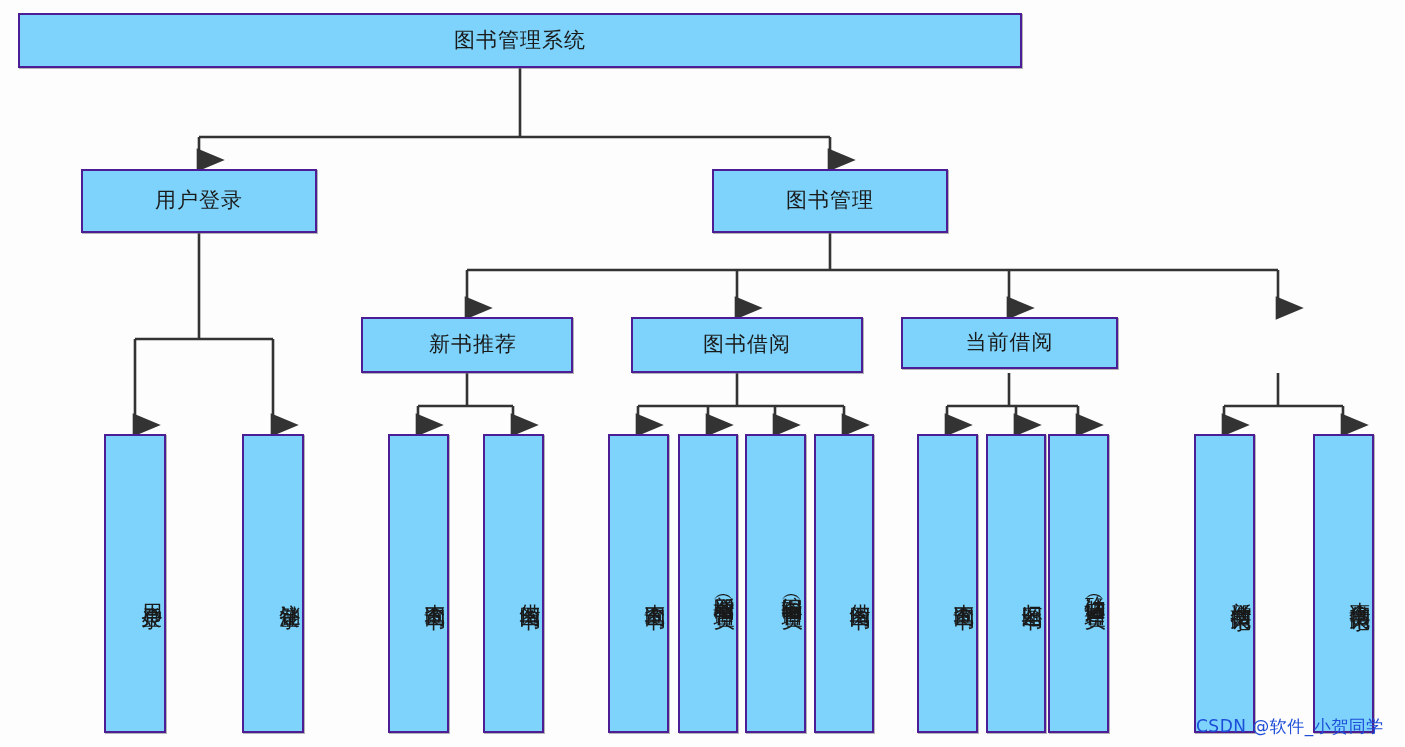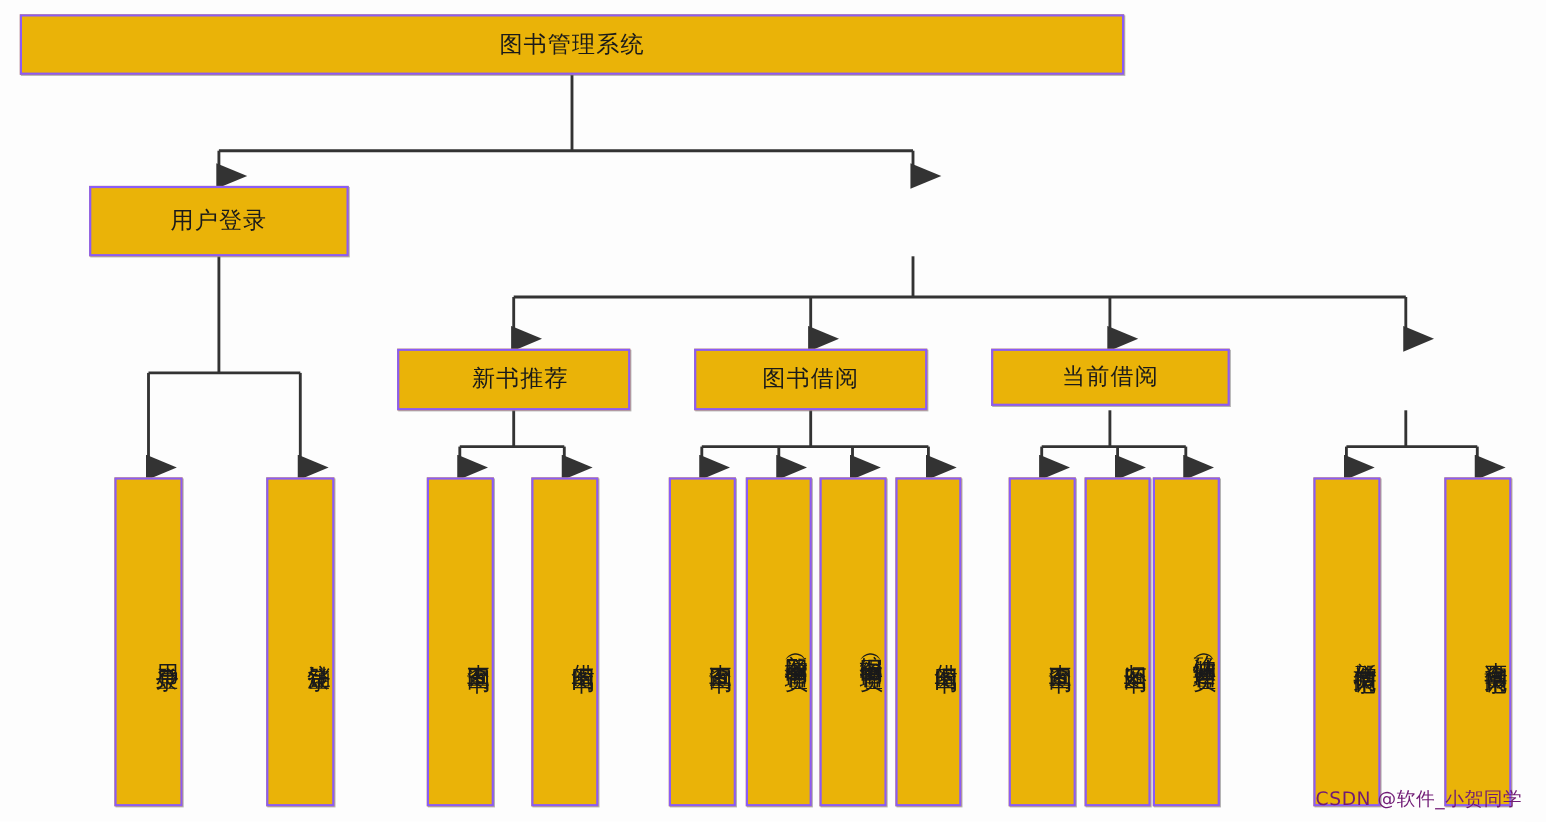--- a/index.html
+++ b/index.html
@@ -18,22 +18,22 @@
   #svg-layer {
     position: absolute;
     left: 0;
     top: 0;
     width: 1405px;
     height: 747px;
   }
   .node {
     position: absolute;
     box-sizing: border-box;
-    background: #eab308;
-    border: 2px solid #8b5cf6;
+    background: #7dd3fc;
+    border: 2px solid #4c1d95;
     box-shadow: 1px 1px 0 0 rgba(120,120,120,0.55);
     display: flex;
     align-items: center;
     justify-content: center;
     color: #1a1a1a;
   }
   .node-h {
     font-size: 21px;
     letter-spacing: 1px;
     line-height: 1.2;
@@ -49,21 +49,21 @@
     justify-content: center;
     padding-top: 14px;
     text-align: left;
   }
   .node-v.tall {
     padding-top: 8px;
   }
   .watermark {
     position: absolute;
     font-size: 17px;
-    color: #701a75;
+    color: #1d4ed8;
     white-space: nowrap;
     letter-spacing: 0.5px;
     font-family: "DejaVu Sans", "Liberation Sans", sans-serif;
   }
 </style>
 </head>
 <body>
 
 <div id="canvas">
 
@@ -114,23 +114,24 @@
       <path d="M 1278 373 L 1278 406"></path>
       <path d="M 1224 406 L 1343 406"></path>
       <path d="M 1224 406 L 1224 425" marker-end="url(#arrow)"></path>
       <path d="M 1343 406 L 1343 425" marker-end="url(#arrow)"></path>
     </g>
   </svg>
 
   <div class="node node-h" id="root-node" style="left: 18px; top: 13px; width: 1004px; height: 55px;">图书管理系统</div>
 
   <div class="node node-h" id="l2-0" style="left: 81px; top: 169px; width: 236px; height: 64px;">用户登录</div>
+  <div class="node node-h" id="l2-1" style="left: 712px; top: 169px; width: 236px; height: 64px;">图书管理</div>
 
   <div class="node node-h" id="l3-0" style="left: 361px; top: 317px; width: 212px; height: 56px; padding-left: 12px;">新书推荐</div>
-  <div class="node node-h" id="l3-1" style="left: 631px; top: 317px; width: 212px; height: 56px;">图书借阅</div>
+  <div class="node node-h" id="l3-1" style="left: 631px; top: 317px; width: 232px; height: 56px;">图书借阅</div>
   <div class="node node-h" id="l3-2" style="left: 901px; top: 317px; width: 217px; height: 52px;">当前借阅</div>
 
   <div class="node node-v" id="leaf-0" style="left: 104px; top: 434px; width: 62px; height: 299px;">用户登录</div>
   <div class="node node-v" id="leaf-1" style="left: 242px; top: 434px; width: 62px; height: 299px;">注销登录</div>
   <div class="node node-v" id="leaf-2" style="left: 388px; top: 434px; width: 61px; height: 299px;">查询图书</div>
   <div class="node node-v" id="leaf-3" style="left: 483px; top: 434px; width: 61px; height: 299px;">借阅图书</div>
   <div class="node node-v" id="leaf-4" style="left: 608px; top: 434px; width: 61px; height: 299px;">查询图书</div>
   <div class="node node-v tall" id="leaf-5" style="left: 678px; top: 434px; width: 60px; height: 299px;">新增图书（管理员）</div>
   <div class="node node-v tall" id="leaf-6" style="left: 745px; top: 434px; width: 61px; height: 299px;">编辑图书（管理员）</div>
   <div class="node node-v" id="leaf-7" style="left: 814px; top: 434px; width: 60px; height: 299px;">借阅图书</div>

